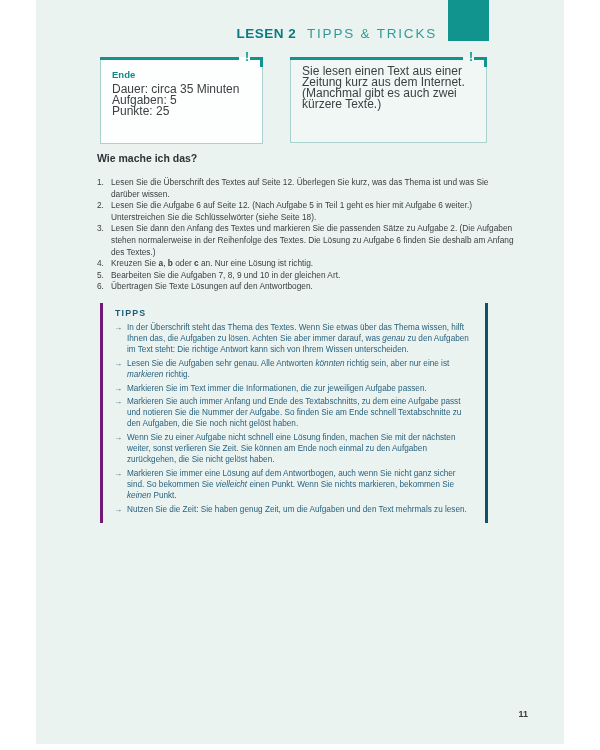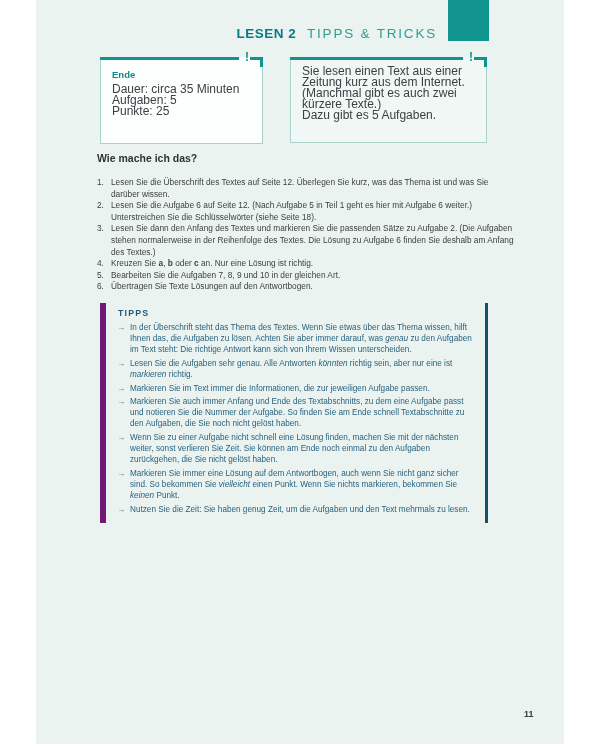--- a/index.html
+++ b/index.html
@@ -46,34 +46,34 @@
     font-size:10.5px; font-weight:700; color:#2e3236;
   }
   .steps { position:absolute; left:97px; top:177px; width:421px; }
   .step-item { display:flex; font-size:8.3px; line-height:11.6px; color:#3c4043; }
   .step-num  { width:14px; flex:0 0 14px; }
   .step-text { flex:1; }
   
   .tips-box {
     position:absolute; left:100px; top:303px; width:388px; min-height:219px;
     box-sizing:border-box;
-    border-left:6px solid #701a75; border-right:3px solid #15506b;
+    border-left:3px solid #701a75; border-right:3px solid #15506b;
     padding:5px 11px 4px 11px;
   }
   .tips-title {
     font-size:8.8px; font-weight:700; letter-spacing:1.2px;
     color:#1d5b77; margin:0 0 5px 1px;
   }
   .tip-item { display:flex; font-size:8.2px; line-height:10.9px; color:#27617d; margin-bottom:3px; }
   .tip-arrow { width:13px; flex:0 0 13px; }
   .tip-text  { flex:1; }
   .tip-text em { font-style:italic; }
   
   .page-number {
-    position:absolute; left:524px; top:709px; width:28px; 
+    position:absolute; left:500px; top:709px; width:28px; text-align:right;
     font-size:9px; font-weight:700; color:#393c40;
   }
 </style>
 </head>
 <body>
 
 <div id="page">
   <div class="sheet"></div>
 
   <div class="header-title">
@@ -93,21 +93,20 @@
         <div class="box-line">Punkte: 25</div>
       </div>
   </div>
 
   <div class="notice-box box-task">
     <span class="deco-topline"></span>
     <span class="deco-bang">!</span>
     <span class="deco-corner"></span>
     <div>
         <div class="box-line">Sie lesen einen Text aus einer Zeitung kurz aus dem Internet. (Manchmal gibt es auch zwei kürzere Texte.)</div>
-        <div class="box-line">Dazu gibt es 5 Aufgaben.</div>
       </div>
   </div>
 
   <div class="section-heading">Wie mache ich das?</div>
   <div class="steps">
       <div class="step-item">
         <span class="step-num">1.</span>
         <span class="step-text">Lesen Sie die Überschrift des Textes auf Seite 12. Überlegen Sie kurz, was das Thema ist und was Sie darüber wissen.</span>
       </div>
       <div class="step-item">

